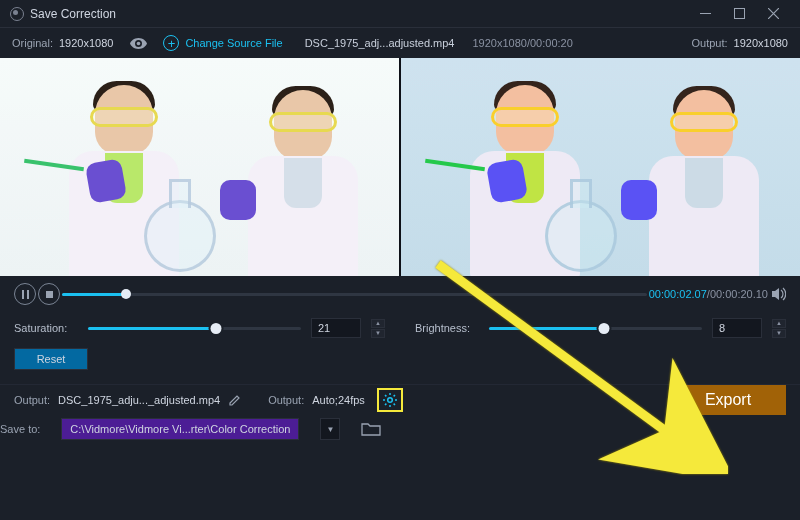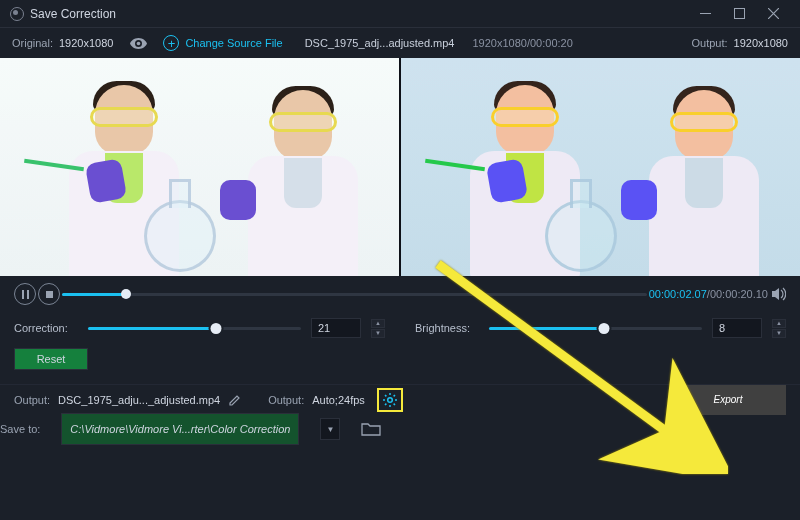--- a/index.html
+++ b/index.html
@@ -57,32 +57,32 @@
 .sliders{padding:6px 14px 2px;display:grid;grid-template-columns:1fr 1fr;column-gap:30px;row-gap:10px;}
 .srow{display:flex;align-items:center;gap:10px;}
 .slabel{width:64px;color:#b7bfcd;}
 .strack{flex:1;height:3px;background:#2f3642;border-radius:2px;position:relative;}
 .sfill{position:absolute;left:0;top:0;height:100%;background:#1bc0f0;border-radius:2px;}
 .sthumb{position:absolute;width:11px;height:11px;background:#e6ecf5;border-radius:50%;top:-4px;transform:translateX(-50%);box-shadow:0 0 0 2px #1b2029;}
 .valbox{width:50px;height:20px;background:#13171f;border:1px solid #2a2f3a;display:flex;align-items:center;padding:0 6px;color:#cfd5e0;font-size:11px;}
 .spin{width:14px;display:flex;flex-direction:column;gap:1px;}
 .spin div{height:9px;background:#20252f;border:1px solid #2a2f3a;display:flex;align-items:center;justify-content:center;font-size:6px;color:#8a92a2;cursor:pointer;}
 
-.reset{margin:8px 14px 0;width:74px;height:22px;background:#15803d;border:1px solid #2a2f3a;color:#cfd5e0;display:flex;align-items:center;justify-content:center;cursor:pointer;font-size:11px;}
+.reset{margin:8px 14px 0;width:74px;height:22px;background:#0369a1;border:1px solid #2a2f3a;color:#cfd5e0;display:flex;align-items:center;justify-content:center;cursor:pointer;font-size:11px;}
 
 .outrow{margin-top:14px;height:30px;display:flex;align-items:center;padding:0 14px;gap:8px;border-top:1px solid #232834;}
 .olab{color:#9aa3b2;}
 .oname{color:#cfd5e0;}
 .pen{width:14px;height:14px;cursor:pointer;}
 .gearwrap{width:26px;height:24px;border:2.5px solid #f5e93b;display:flex;align-items:center;justify-content:center;margin-left:4px;}
 .gear{width:16px;height:16px;color:#1bc0f0;}
-.export{margin-left:auto;width:116px;height:30px;background:#404040;color:#fff;display:flex;align-items:center;justify-content:center;cursor:pointer;font-size:10px;font-style:italic;}
+.export{margin-left:auto;width:116px;height:30px;background:#a16207;color:#fff;display:flex;align-items:center;justify-content:center;cursor:pointer;font-size:16px;}
 
 .saverow{height:30px;display:flex;align-items:center;padding:0 0;gap:21px;}
-.pathbox{height:32px;background:#14532d;border:1px solid #2a2f3a;padding:0 8px;display:flex;align-items:center;color:#cfd5e0;min-width:220px;font-style:italic;}
+.pathbox{height:22px;background:#4c1d95;border:1px solid #2a2f3a;padding:0 8px;display:flex;align-items:center;color:#cfd5e0;min-width:220px;}
 .dd{width:20px;height:22px;background:#13171f;border:1px solid #2a2f3a;display:flex;align-items:center;justify-content:center;cursor:pointer;font-size:8px;}
 .folder{width:20px;height:16px;cursor:pointer;}
 
 .arrow{position:absolute;pointer-events:none;}
 .arrow svg{filter:drop-shadow(0 0 1px #9a8a00);}
 </style>
 </head>
 <body>
 
 <div class="titlebar">
@@ -192,21 +192,21 @@
   </div>
   <div class="time"><span class="cur">00:00:02.07</span>/<span>00:00:20.10</span></div>
   <div class="vol"><svg viewBox="0 0 16 16">
         <path d="M2 5h3l4-3v12l-4-3H2z" fill="#9aa3b2"></path>
         <path d="M11 4a5 5 0 010 8M13 2a8 8 0 010 12" stroke="#9aa3b2" fill="none" stroke-width="1.2"></path>
       </svg></div>
 </div>
 
 <div class="sliders">
   <div class="srow">
-    <div class="slabel">Correction:</div>
+    <div class="slabel">Saturation:</div>
     <div class="strack">
         <div class="sfill" style="width:60%"></div>
         <div class="sthumb" style="left:60%"></div>
       </div>
     <div class="valbox">21</div>
     <div class="spin">
         <div>▲</div>
         <div>▼</div>
       </div>
   </div>

